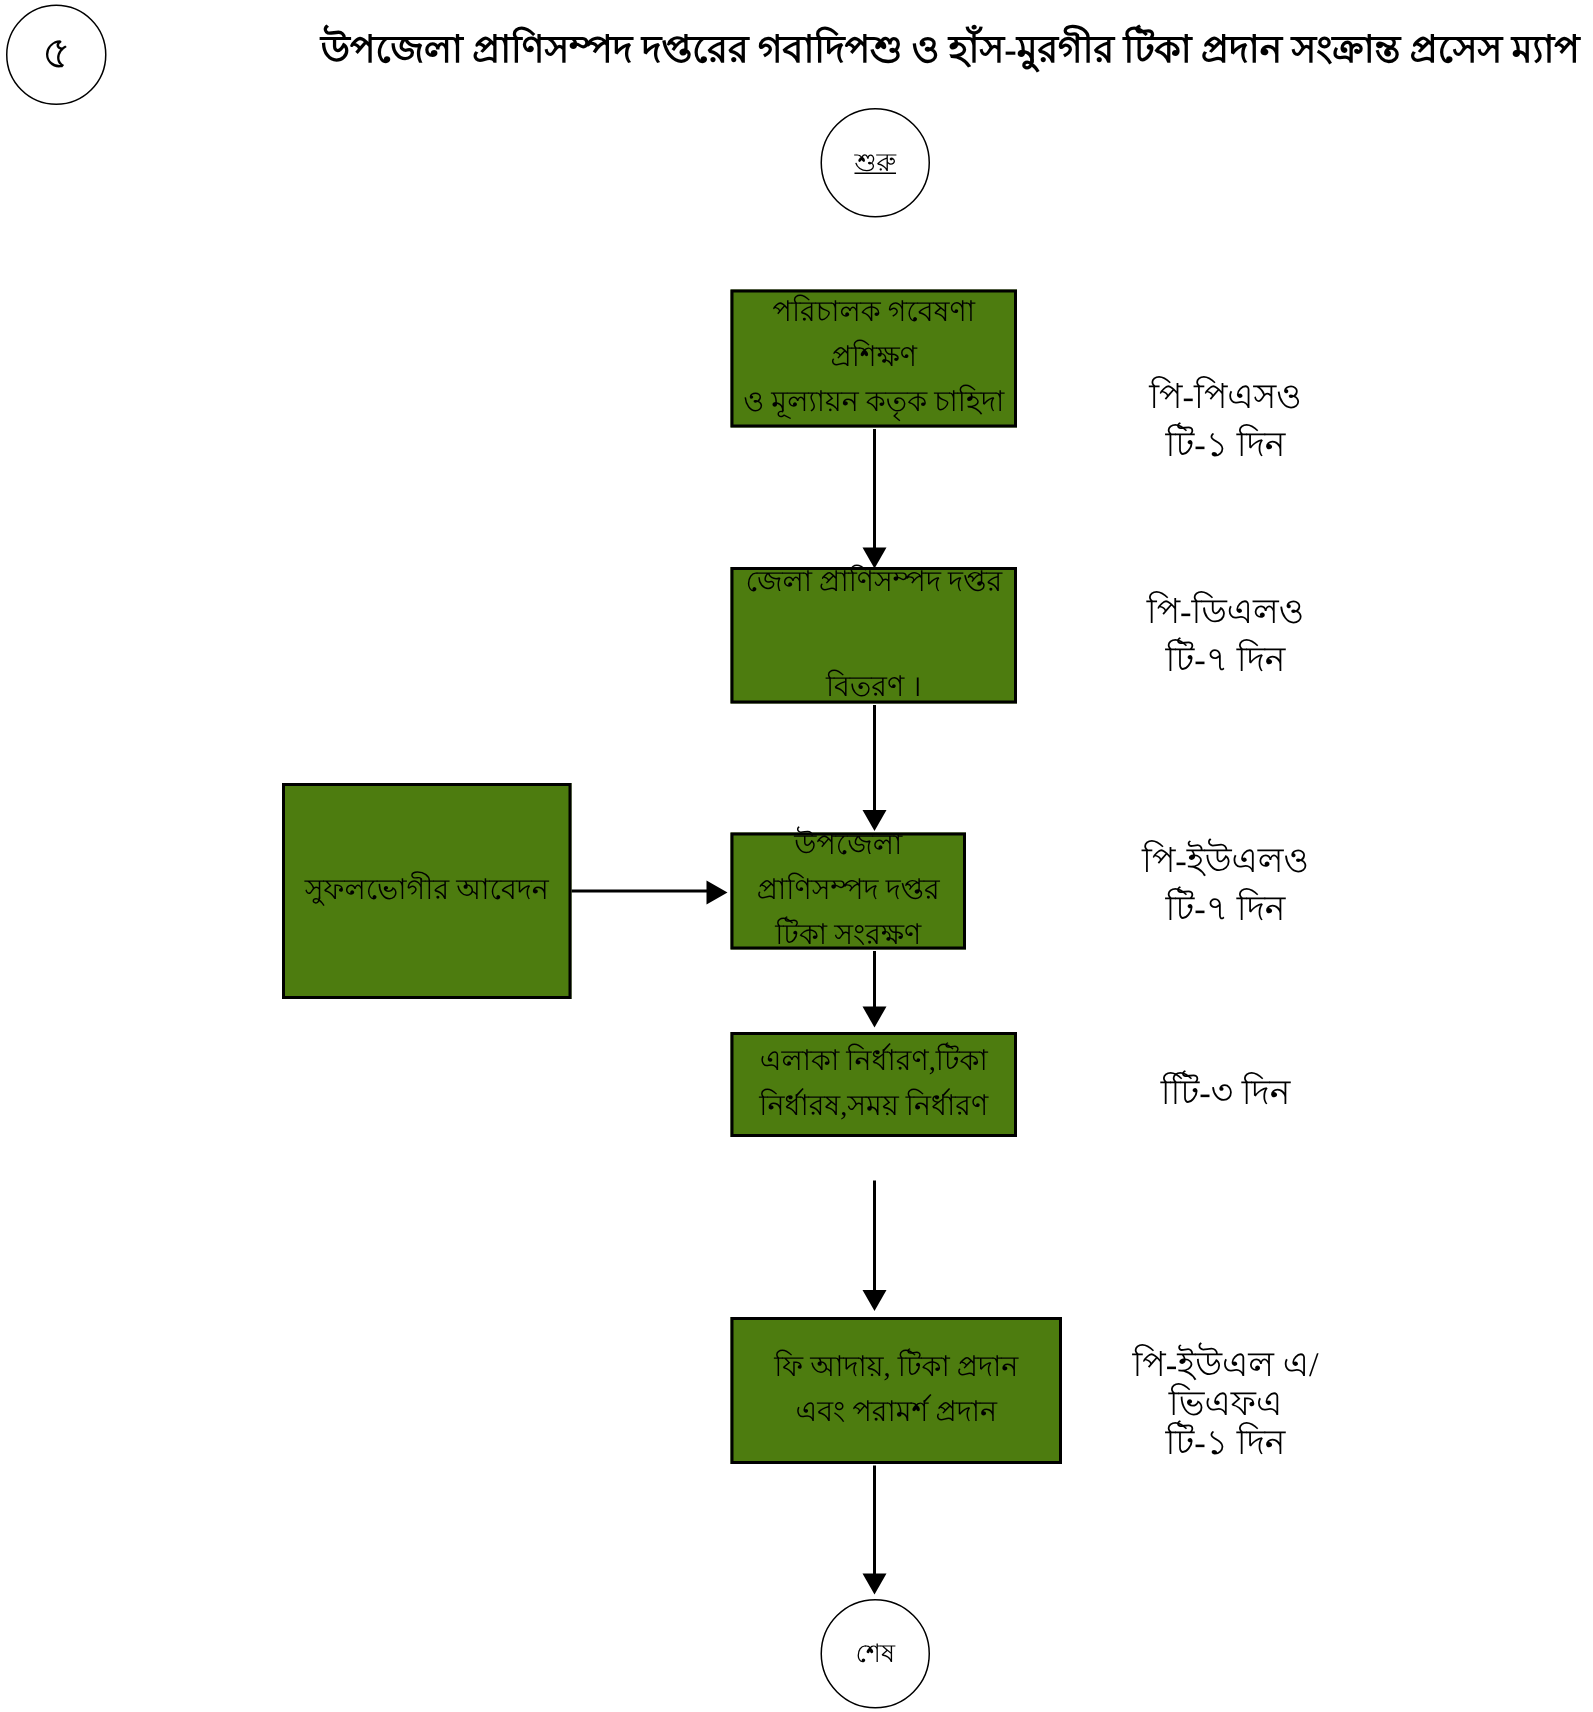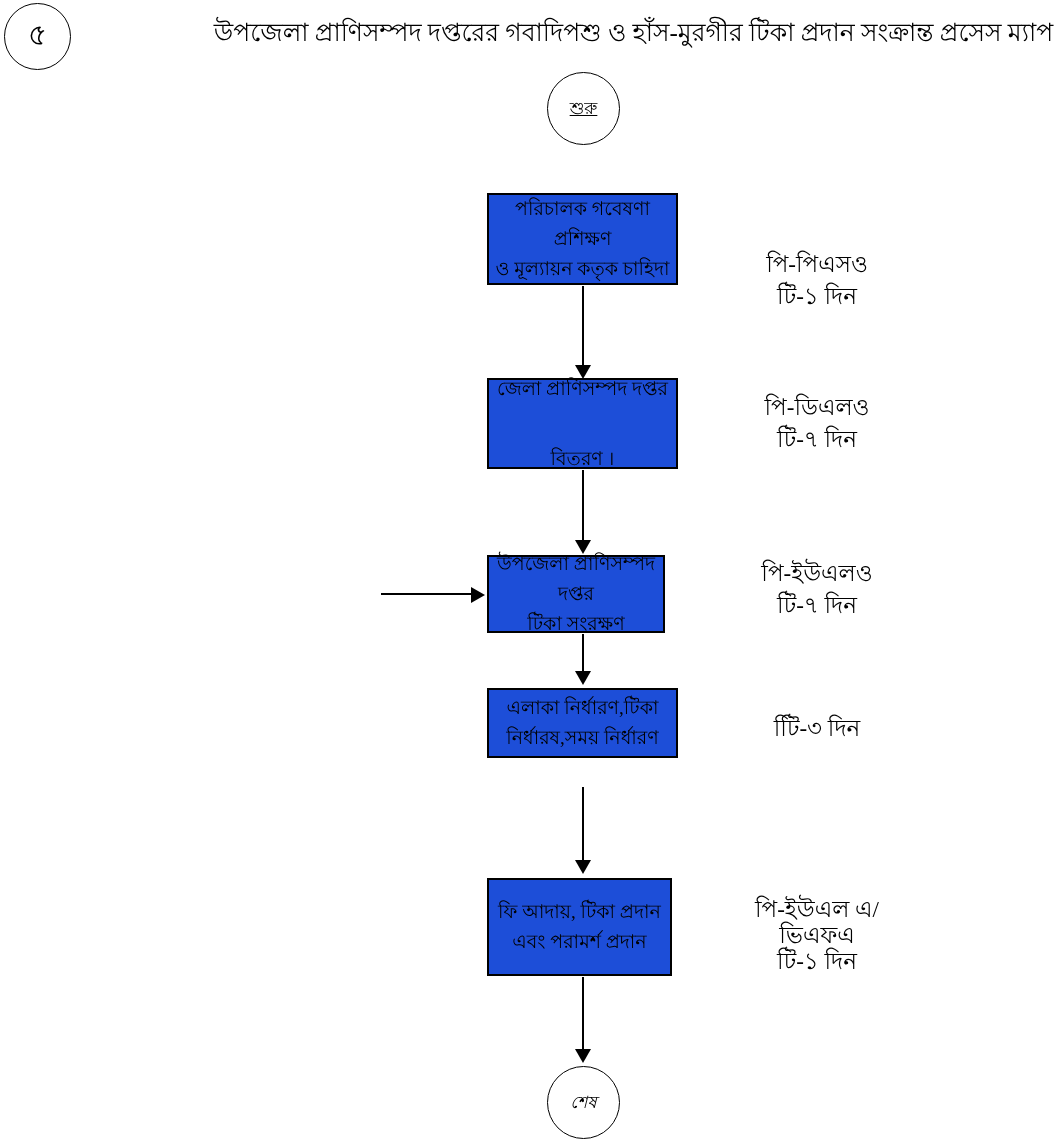--- a/index.html
+++ b/index.html
@@ -17,35 +17,35 @@
     border: 1px solid #000000;
     border-radius: 50%;
     display: flex;
     align-items: center;
     justify-content: center;
     box-sizing: border-box;
     background: #ffffff;
   }
   .page-title {
     font-size: 25px;
-    font-weight: normal;
+    font-weight: bold;
     text-align: center;
     white-space: nowrap;
   }
   .box {
     border: 2px solid #000000;
     box-sizing: border-box;
     display: flex;
     flex-direction: column;
     align-items: center;
     justify-content: center;
     text-align: center;
     font-size: 19px;
     line-height: 30px;
-    background: #1d4ed8;
+    background: #4d7c0f;
   }
   .stem-v { width: 2px; background: #000000; }
   .stem-h { height: 2px; background: #000000; }
   .head-down {
     width: 0; height: 0;
     border-left: 8px solid transparent;
     border-right: 8px solid transparent;
     border-top: 14px solid #000000;
   }
   .head-right {
@@ -98,25 +98,28 @@
   </div>
 
   <div class="abs ann" style="left:742px; top:392px; width:150px;">
     <div>পি-ডিএলও</div>
     <div>টি-৭ দিন</div>
   </div>
 
   <div class="abs stem-v" style="left:582px; top:470px; height:72px;"></div>
   <div class="abs head-down" style="left:575px; top:540px;"></div>
 
+  <div class="abs box" style="left:188px; top:522px; width:193px; height:144px;">
+    <div>সুফলভোগীর আবেদন</div>
+  </div>
 
   <div class="abs stem-h" style="left:381px; top:593px; width:91px;"></div>
   <div class="abs head-right" style="left:471px; top:587px;"></div>
 
-  <div class="abs box" style="left:487px; top:555px; width:178px; height:78px;">
+  <div class="abs box" style="left:487px; top:555px; width:157px; height:78px;">
     <div>উপজেলা প্রাণিসম্পদ দপ্তর</div>
     <div>টিকা সংরক্ষণ</div>
   </div>
 
   <div class="abs ann" style="left:742px; top:558px; width:150px;">
     <div>পি-ইউএলও</div>
     <div>টি-৭ দিন</div>
   </div>
 
   <div class="abs stem-v" style="left:582px; top:634px; height:39px;"></div>
@@ -127,31 +130,31 @@
     <div>নির্ধারষ,সময় নির্ধারণ</div>
   </div>
 
   <div class="abs ann ann-wide" style="left:742px; top:703px; width:150px;">
     <div>টিি-৩ দিন</div>
   </div>
 
   <div class="abs stem-v" style="left:582px; top:787px; height:75px;"></div>
   <div class="abs head-down" style="left:575px; top:860px;"></div>
 
-  <div class="abs box" style="left:487px; top:878px; width:185px; height:98px;">
+  <div class="abs box" style="left:487px; top:878px; width:221px; height:98px;">
     <div>ফি আদায়, টিকা  প্রদান</div>
     <div>এবং পরামর্শ প্রদান</div>
   </div>
 
   <div class="abs ann ann-tight" style="left:742px; top:897px; width:150px;">
     <div>পি-ইউএল এ/</div>
     <div>ভিএফএ</div>
     <div>টি-১ দিন</div>
   </div>
 
   <div class="abs stem-v" style="left:582px; top:977px; height:74px;"></div>
   <div class="abs head-down" style="left:575px; top:1049px;"></div>
 
-  <div class="abs circle" style="left:547px; top:1066px; width:73px; height:73px;font-style:italic;">
+  <div class="abs circle" style="left:547px; top:1066px; width:73px; height:73px;">
     <span class="terminal-label">শেষ</span>
   </div>
 
 </div>
 
 </body></html>

